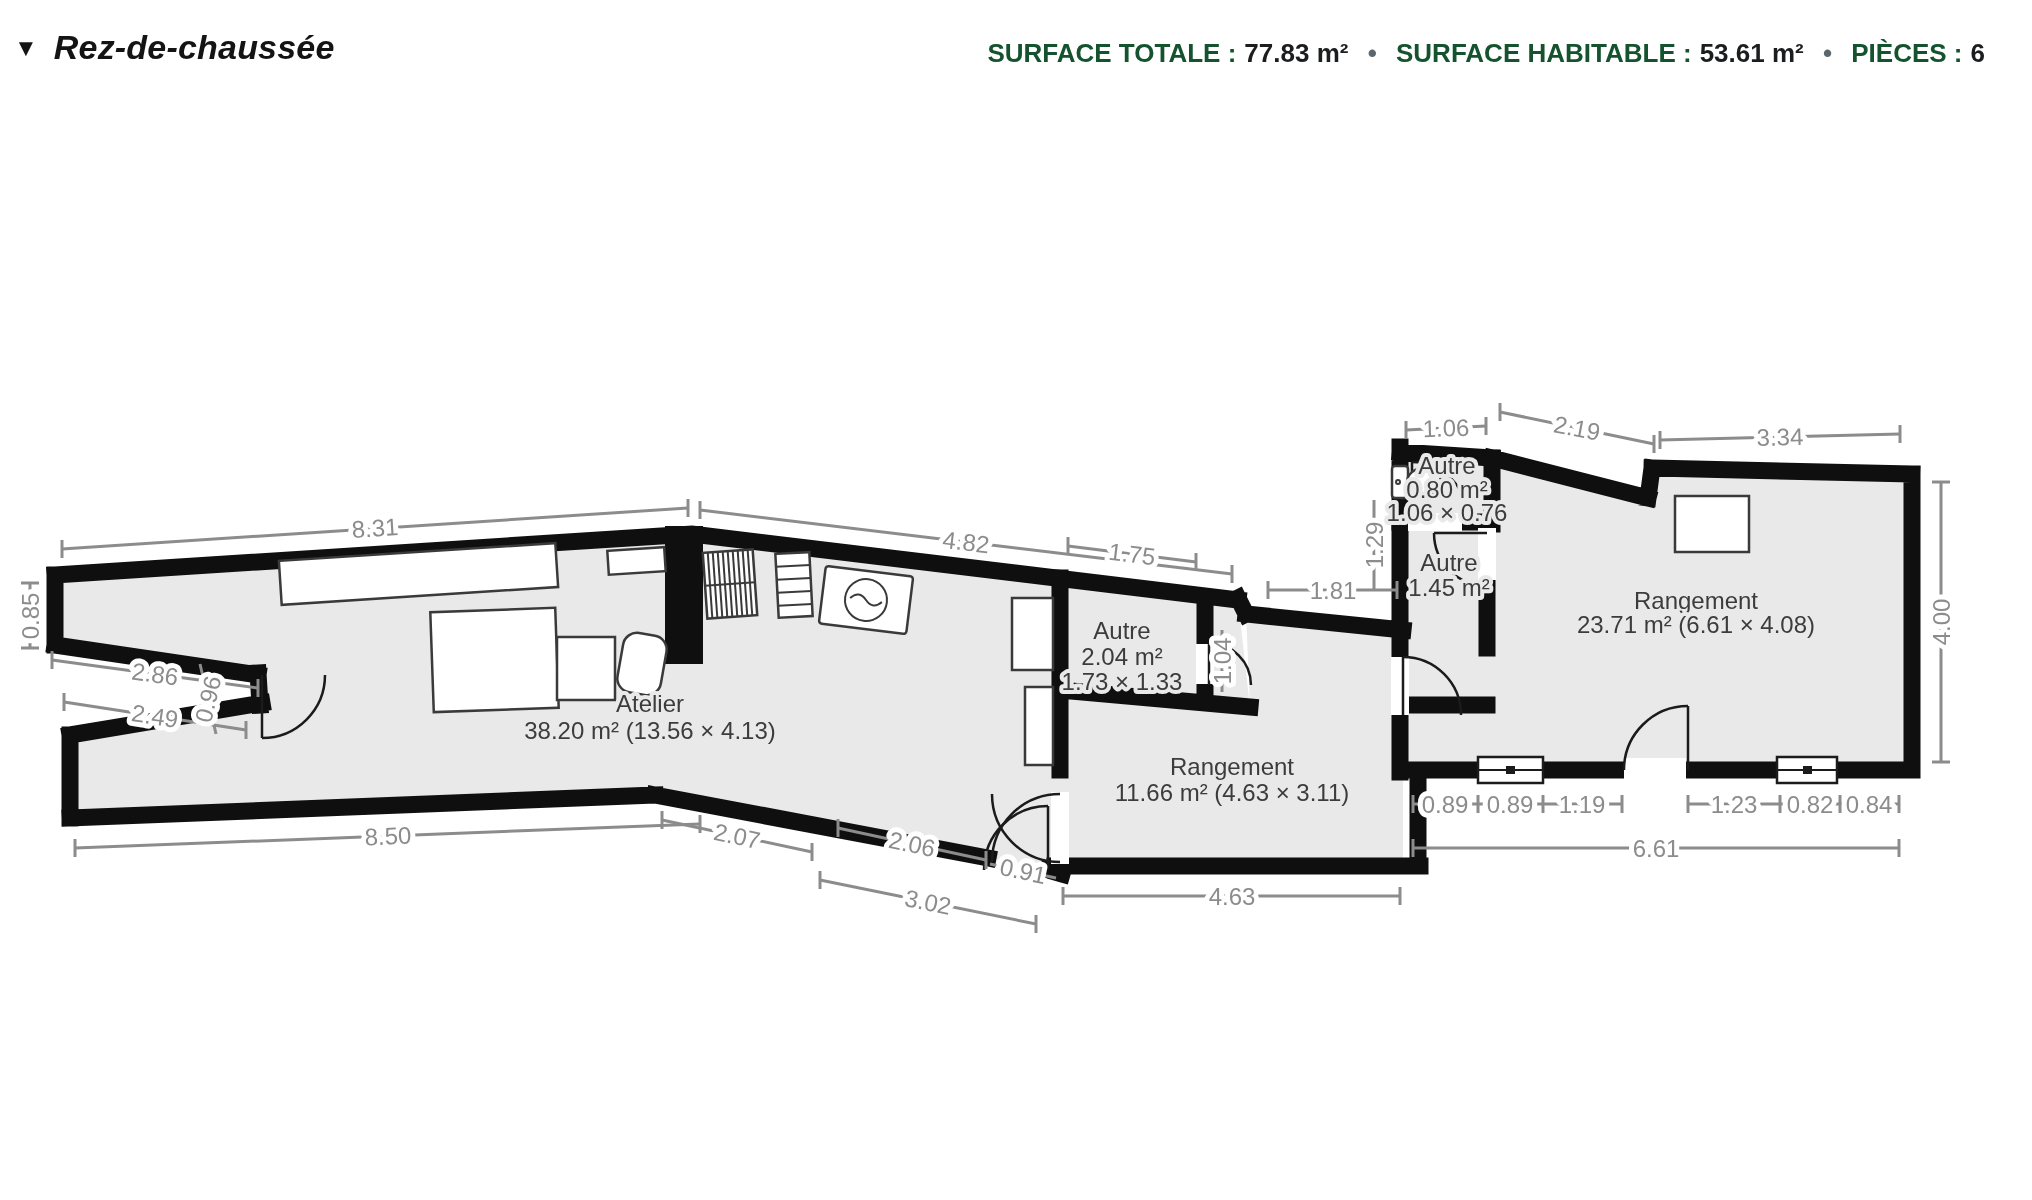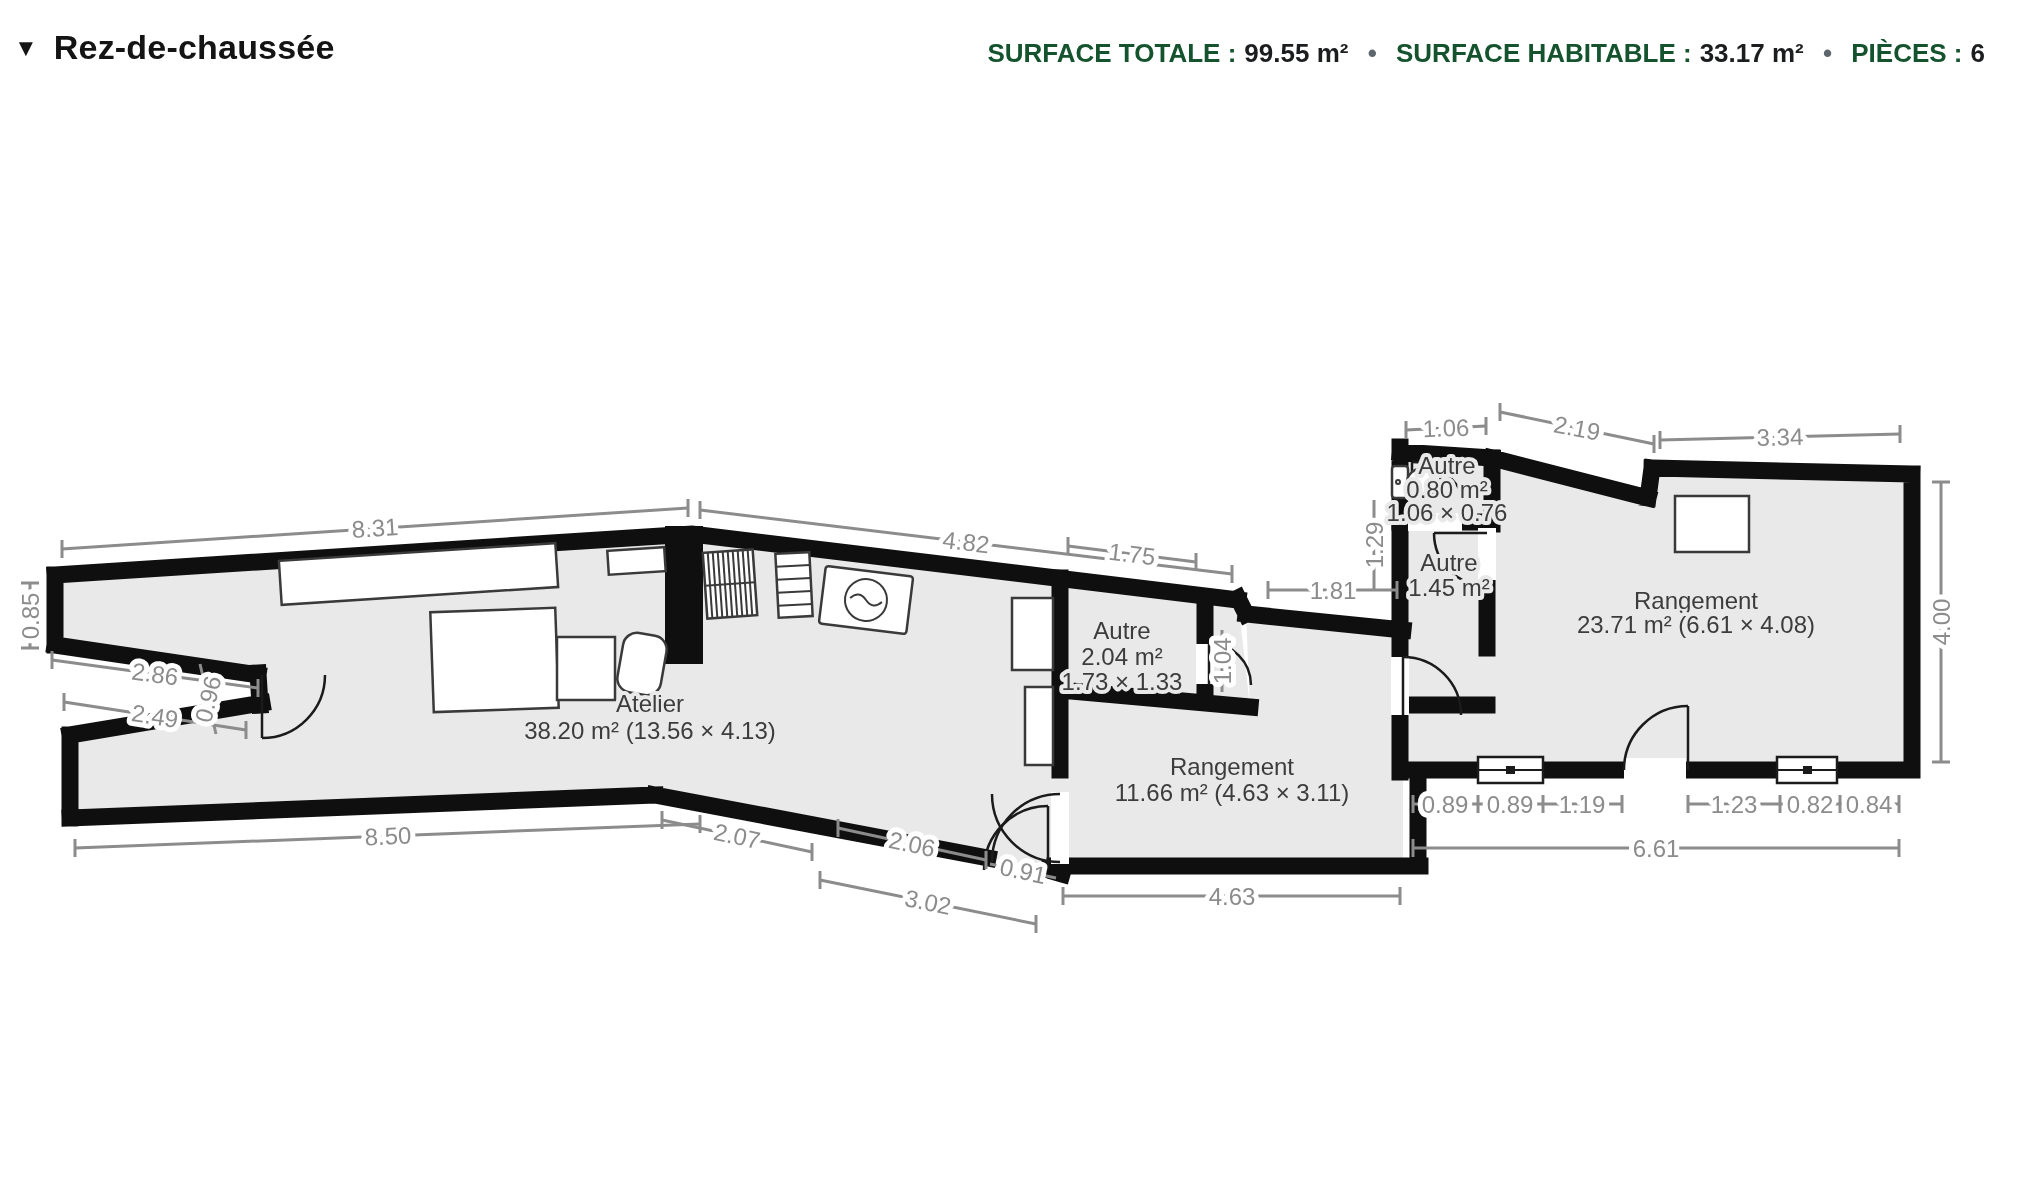--- a/index.html
+++ b/index.html
@@ -1,21 +1,21 @@
 <!DOCTYPE html>
 <html><head>
 <meta charset="utf-8">
 <style>
   html,body{margin:0;padding:0;background:#fff;}
   body{width:2032px;height:1200px;position:relative;overflow:hidden;
        font-family:"Liberation Sans",sans-serif;}
   .header{position:absolute;top:0;left:0;width:100%;height:90px;}
   .title-row{position:absolute;left:14px;top:28px;display:flex;align-items:center;cursor:pointer;}
   .tri{font-size:24px;color:#141414;margin-right:16px;line-height:1;}
-  .title-row h1{margin:0;font-size:34px;font-weight:bold;color:#141414;letter-spacing:.2px;}
+  .title-row h1{margin:0;font-size:34px;font-weight:bold;color:#141414;letter-spacing:.2px;font-style:italic;}
   .stats{position:absolute;right:47px;top:38px;font-size:26px;font-weight:bold;white-space:nowrap;}
   .stats .lab{color:#14532d;}
   .stats .val{color:#1b1d1e;margin-left:8px;}
   .stats .sep{color:#5c666c;margin:0 12px;}
   svg{position:absolute;top:0;left:0;}
   .floor{fill:#e9e9e9;stroke:none;}
   .wall{stroke:#0f0f0f;stroke-width:17;fill:none;stroke-linecap:square;}
   .pier{stroke:#0f0f0f;stroke-width:38;fill:none;stroke-linecap:square;}
   .slab{fill:#fff;stroke:none;}
   .door{stroke:#1b1b1b;stroke-width:2.5;fill:none;}
@@ -33,23 +33,23 @@
 </style>
 </head>
 <body>
 
 <div class="header">
   <div class="title-row">
     <span class="tri">▼</span>
     <h1>Rez-de-chaussée</h1>
   </div>
   <div class="stats">
-    <span class="lab">SURFACE TOTALE :</span><span class="val">99.55 m²</span>
+    <span class="lab">SURFACE TOTALE :</span><span class="val">77.83 m²</span>
     <span class="sep">•</span>
-    <span class="lab">SURFACE HABITABLE :</span><span class="val">33.17 m²</span>
+    <span class="lab">SURFACE HABITABLE :</span><span class="val">53.61 m²</span>
     <span class="sep">•</span>
     <span class="lab">PIÈCES :</span><span class="val">6</span>
   </div>
 </div>
 
 <svg width="2032" height="1200" viewBox="0 0 2032 1200">
 
   <g>
     <path class="floor" d="M55 575 L692 534 L1060 578 L1060 872 L988 858 L655 795 L70 818 L70 735 L262 703 L258 675 L55 645 Z"></path>
     <path class="floor" d="M1060 578 L1238 600 L1250 707 L1060 690 Z"></path>

